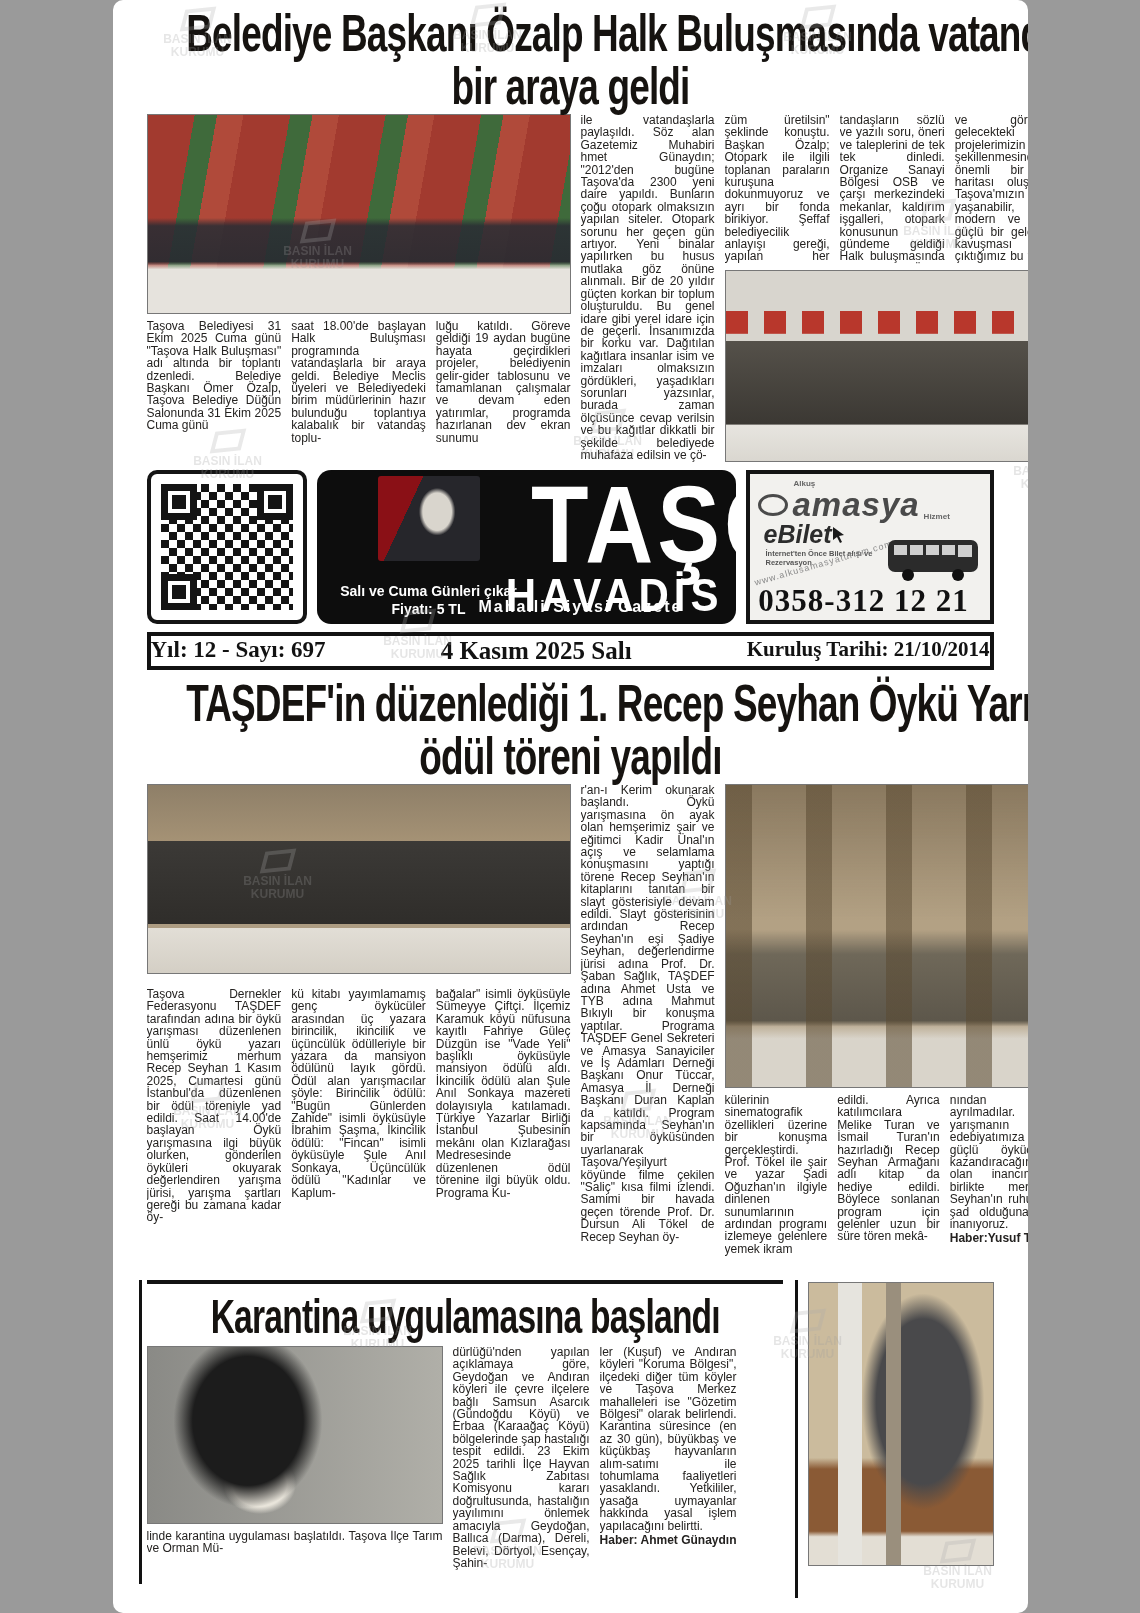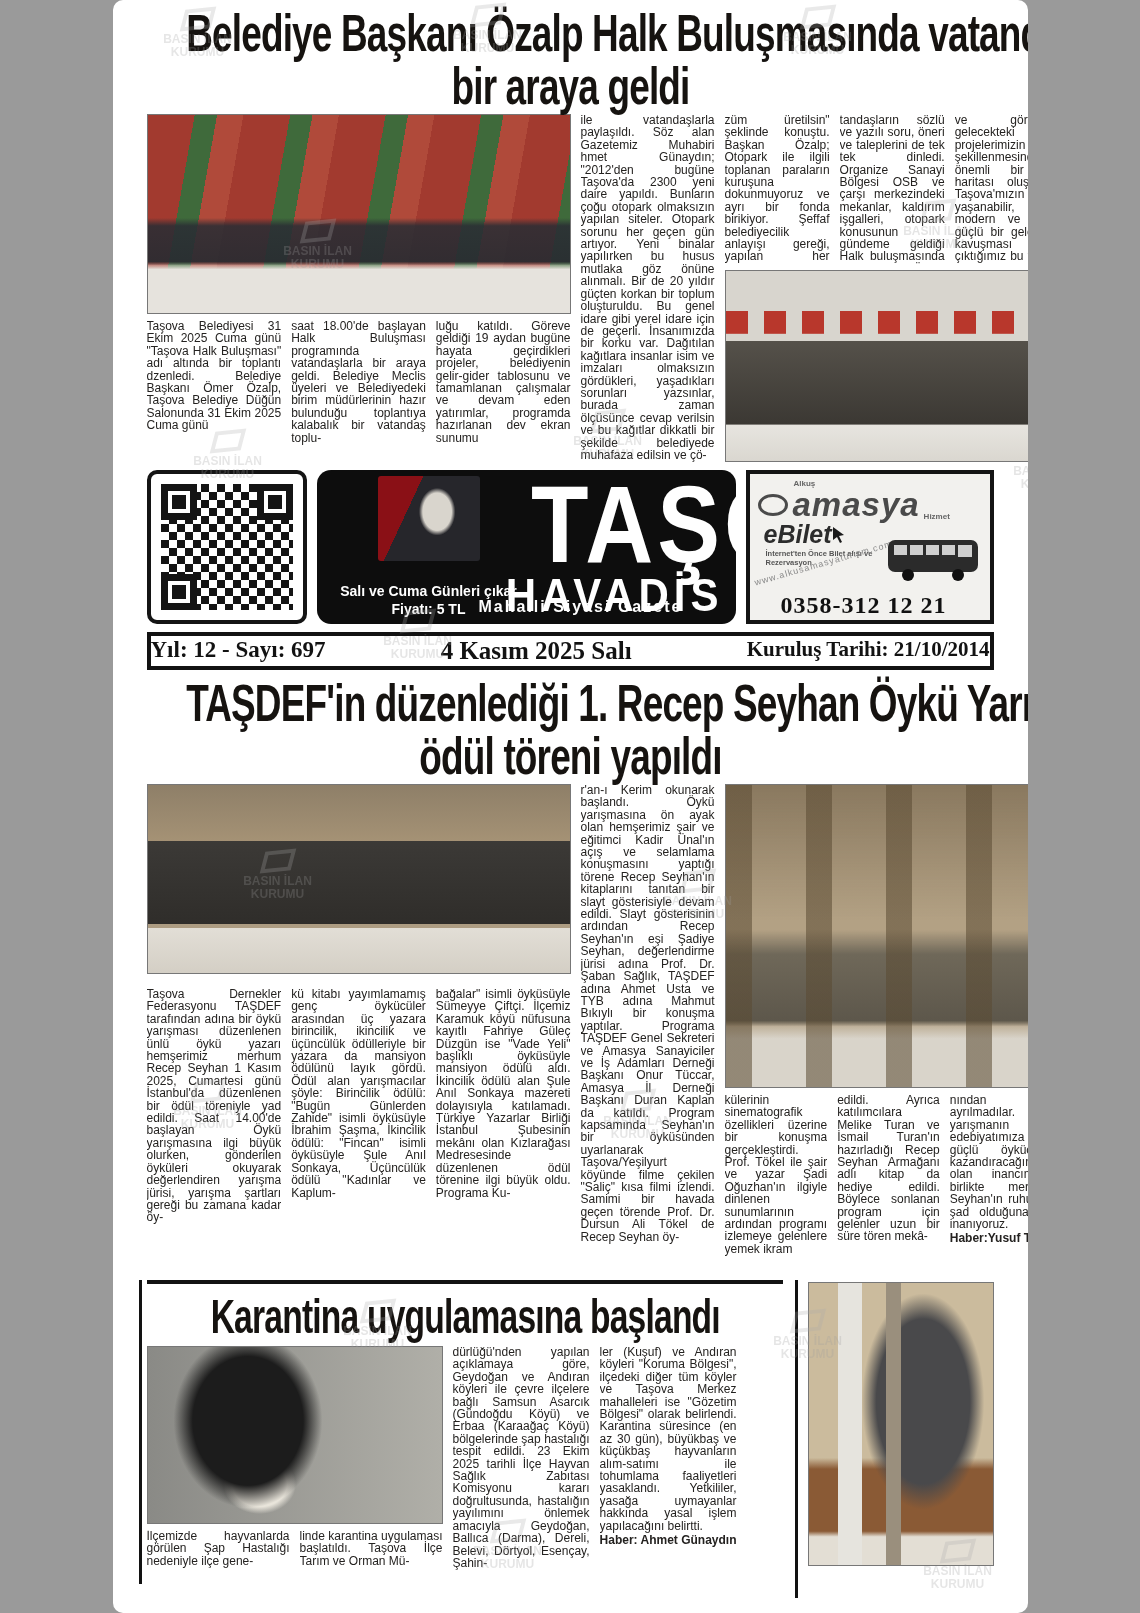--- a/index.html
+++ b/index.html
@@ -96,21 +96,21 @@
   .ad-brandrow{display:flex;align-items:center;}
   .ad-logo{display:inline-block;width:30px;height:22px;border-radius:50%;border:3px solid #4a4a4a;margin-right:5px;}
   .ad-brand{font-style:italic;font-weight:bold;font-size:33px;line-height:1;color:#4a4a4a;letter-spacing:1px;}
   .ad-tag{font-size:8px;font-weight:bold;color:#666;align-self:flex-end;margin-left:4px;}
   .ad-ebiletrow{display:flex;align-items:center;margin:1px 0 0 6px;}
   .ad-ebilet{font-style:italic;font-weight:bold;font-size:25px;line-height:1;color:#2c2c2c;}
   .ad-note{font-size:7.5px;font-weight:bold;color:#555;line-height:1.2;margin:2px 0 0 8px;width:110px;}
   .ad-url{position:absolute;left:2px;top:84px;font-size:9px;color:#8a8a8a;letter-spacing:1px;transform:rotate(-16deg);}
   .ad-bus{position:absolute;right:6px;top:62px;}
   .ad-phone{position:absolute;left:0;right:12px;bottom:1px;text-align:center;font-weight:bold;
-     font-family:"Liberation Serif",serif;font-size:24px;letter-spacing:1px;color:#111;}
+     font-family:"Liberation Serif",serif;font-size:31px;letter-spacing:1px;color:#111;}
   
   .dateline{margin:8px 34px 0;border:4px solid #121212;display:flex;
      justify-content:space-between;padding:1px 0;font-family:"Liberation Serif",serif;font-weight:bold;color:#121212;}
   .dl-left{font-size:23px;} .dl-center{font-size:25px;} .dl-right{font-size:21px;}
   
   .a3{display:flex;gap:12px;margin:10px 34px 0;position:relative;}
   .a3::before{content:"";position:absolute;left:-8px;top:0;bottom:14px;width:3px;background:#121212;}
   .a3-left{flex:0 0 590px;border-top:4px solid #121212;padding-top:2px;}
   .a3-title{text-align:center;}
   .a3-title .hl-line{font-size:42px;line-height:50px;transform:scale(0.8,1.15);}
@@ -264,21 +264,20 @@
 
   <section class="a3">
     <div class="a3-left">
       <div class="a3-title hl">
         <span class="hl-line">Karantina uygulamasına başlandı</span>
       </div>
       <div class="a3-content">
         <div class="a3-subleft">
           <div class="photo ph-dog"></div>
           <div class="cols2">
-            <div class="t">İlçemizde hayvanlarda görülen Şap Hastalığı nedeniyle ilçe gene-</div>
             <div class="t">linde karantina uygulaması başlatıldı. Taşova İlçe Tarım ve Orman Mü-</div>
           </div>
         </div>
         <div class="t a3-c3">dürlüğü'nden yapılan açıklamaya göre, Geydoğan ve Andıran köyleri ile çevre ilçelere bağlı Samsun Asarcık (Gündoğdu Köyü) ve Erbaa (Karaağaç Köyü) bölgelerinde şap hastalığı tespit edildi. 23 Ekim 2025 tarihli İlçe Hayvan Sağlık Zabıtası Komisyonu kararı doğrultusunda, hastalığın yayılımını önlemek amacıyla Geydoğan, Ballıca (Darma), Dereli, Belevi, Dörtyol, Esençay, Şahin-</div>
         <div class="t a3-c4">
           <span>ler (Kuşuf) ve Andıran köyleri "Koruma Bölgesi", ilçedeki diğer tüm köyler ve Taşova Merkez mahalleleri ise "Gözetim Bölgesi" olarak belirlendi. Karantina süresince (en az 30 gün), büyükbaş ve küçükbaş hayvanların alım-satımı ile tohumlama faaliyetleri yasaklandı. Yetkililer, yasağa uymayanlar hakkında yasal işlem yapılacağını belirtti.</span>
           <span class="byline byline-r">Haber: Ahmet Günaydın</span>
         </div>
       </div>
     </div>

